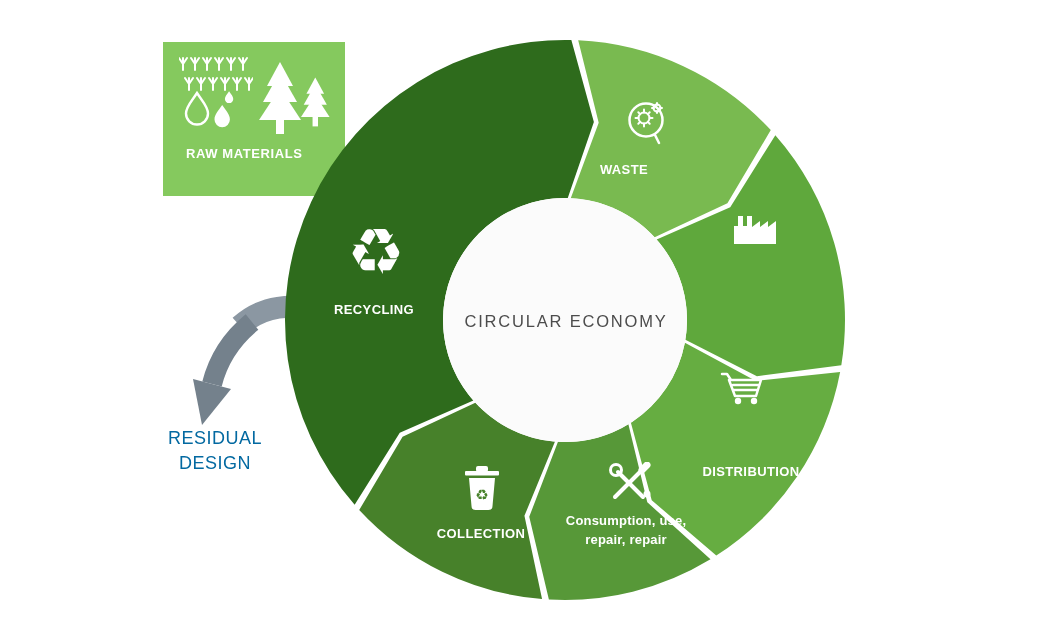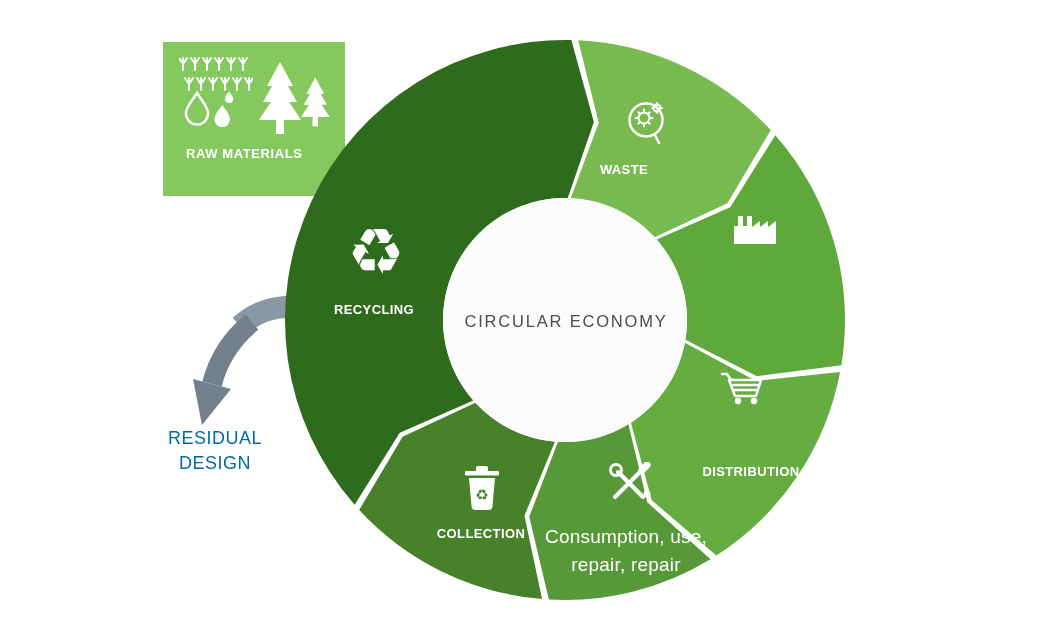--- a/index.html
+++ b/index.html
@@ -11,21 +11,21 @@
   #wheel-svg{position:absolute;left:0;top:0;}
   .raw-box{position:absolute;left:163px;top:42px;width:182px;height:154px;}
   .raw-label{
     position:absolute;left:23px;top:104px;color:#fff;font-size:13px;font-weight:700;
     letter-spacing:.6px;white-space:nowrap;
   }
   .seg-label{
     position:absolute;transform:translate(-50%,-50%);color:#ffffff;font-weight:700;
     font-size:13px;letter-spacing:.4px;text-align:center;white-space:nowrap;line-height:1.45;
   }
-  .seg-label.sentence{font-weight:400;font-size:19px;letter-spacing:.2px;margin-top:20px;}
+  .seg-label.sentence{font-weight:700;font-size:13px;letter-spacing:.2px;}
   .center-title{
     position:absolute;left:566px;top:321px;transform:translate(-50%,-50%);
     color:#4c4c4c;font-size:16.5px;letter-spacing:1.8px;white-space:nowrap;
   }
   .residual{
     position:absolute;left:215px;top:451px;transform:translate(-50%,-50%);
     color:#0369a1;font-size:18px;letter-spacing:.5px;text-align:center;line-height:1.4;
   }
   .recycle-glyph{
     position:absolute;left:376px;top:252px;transform:translate(-50%,-50%);

